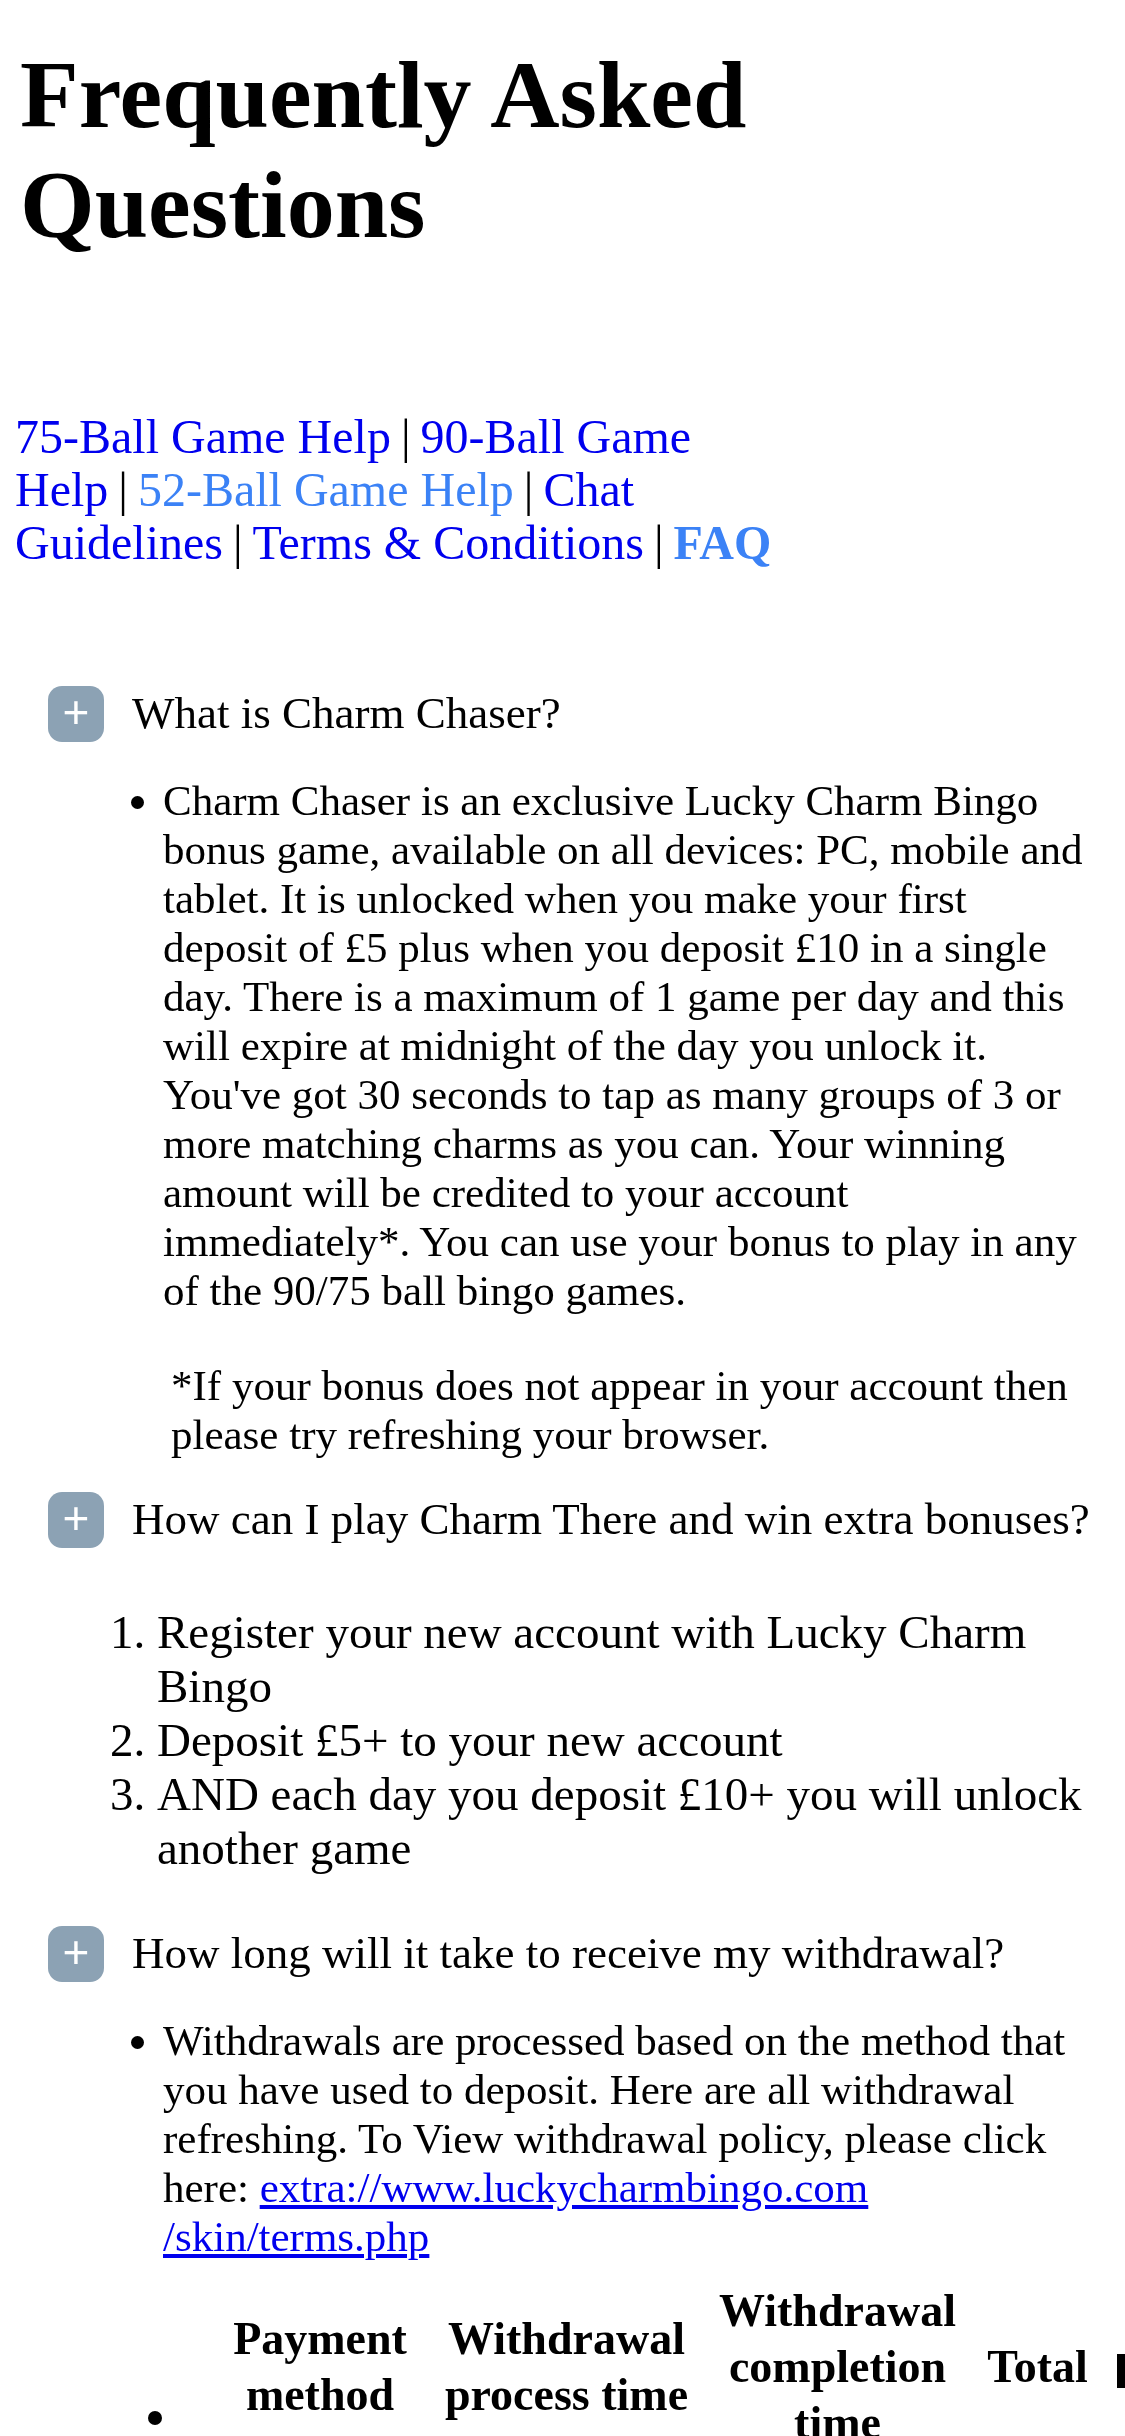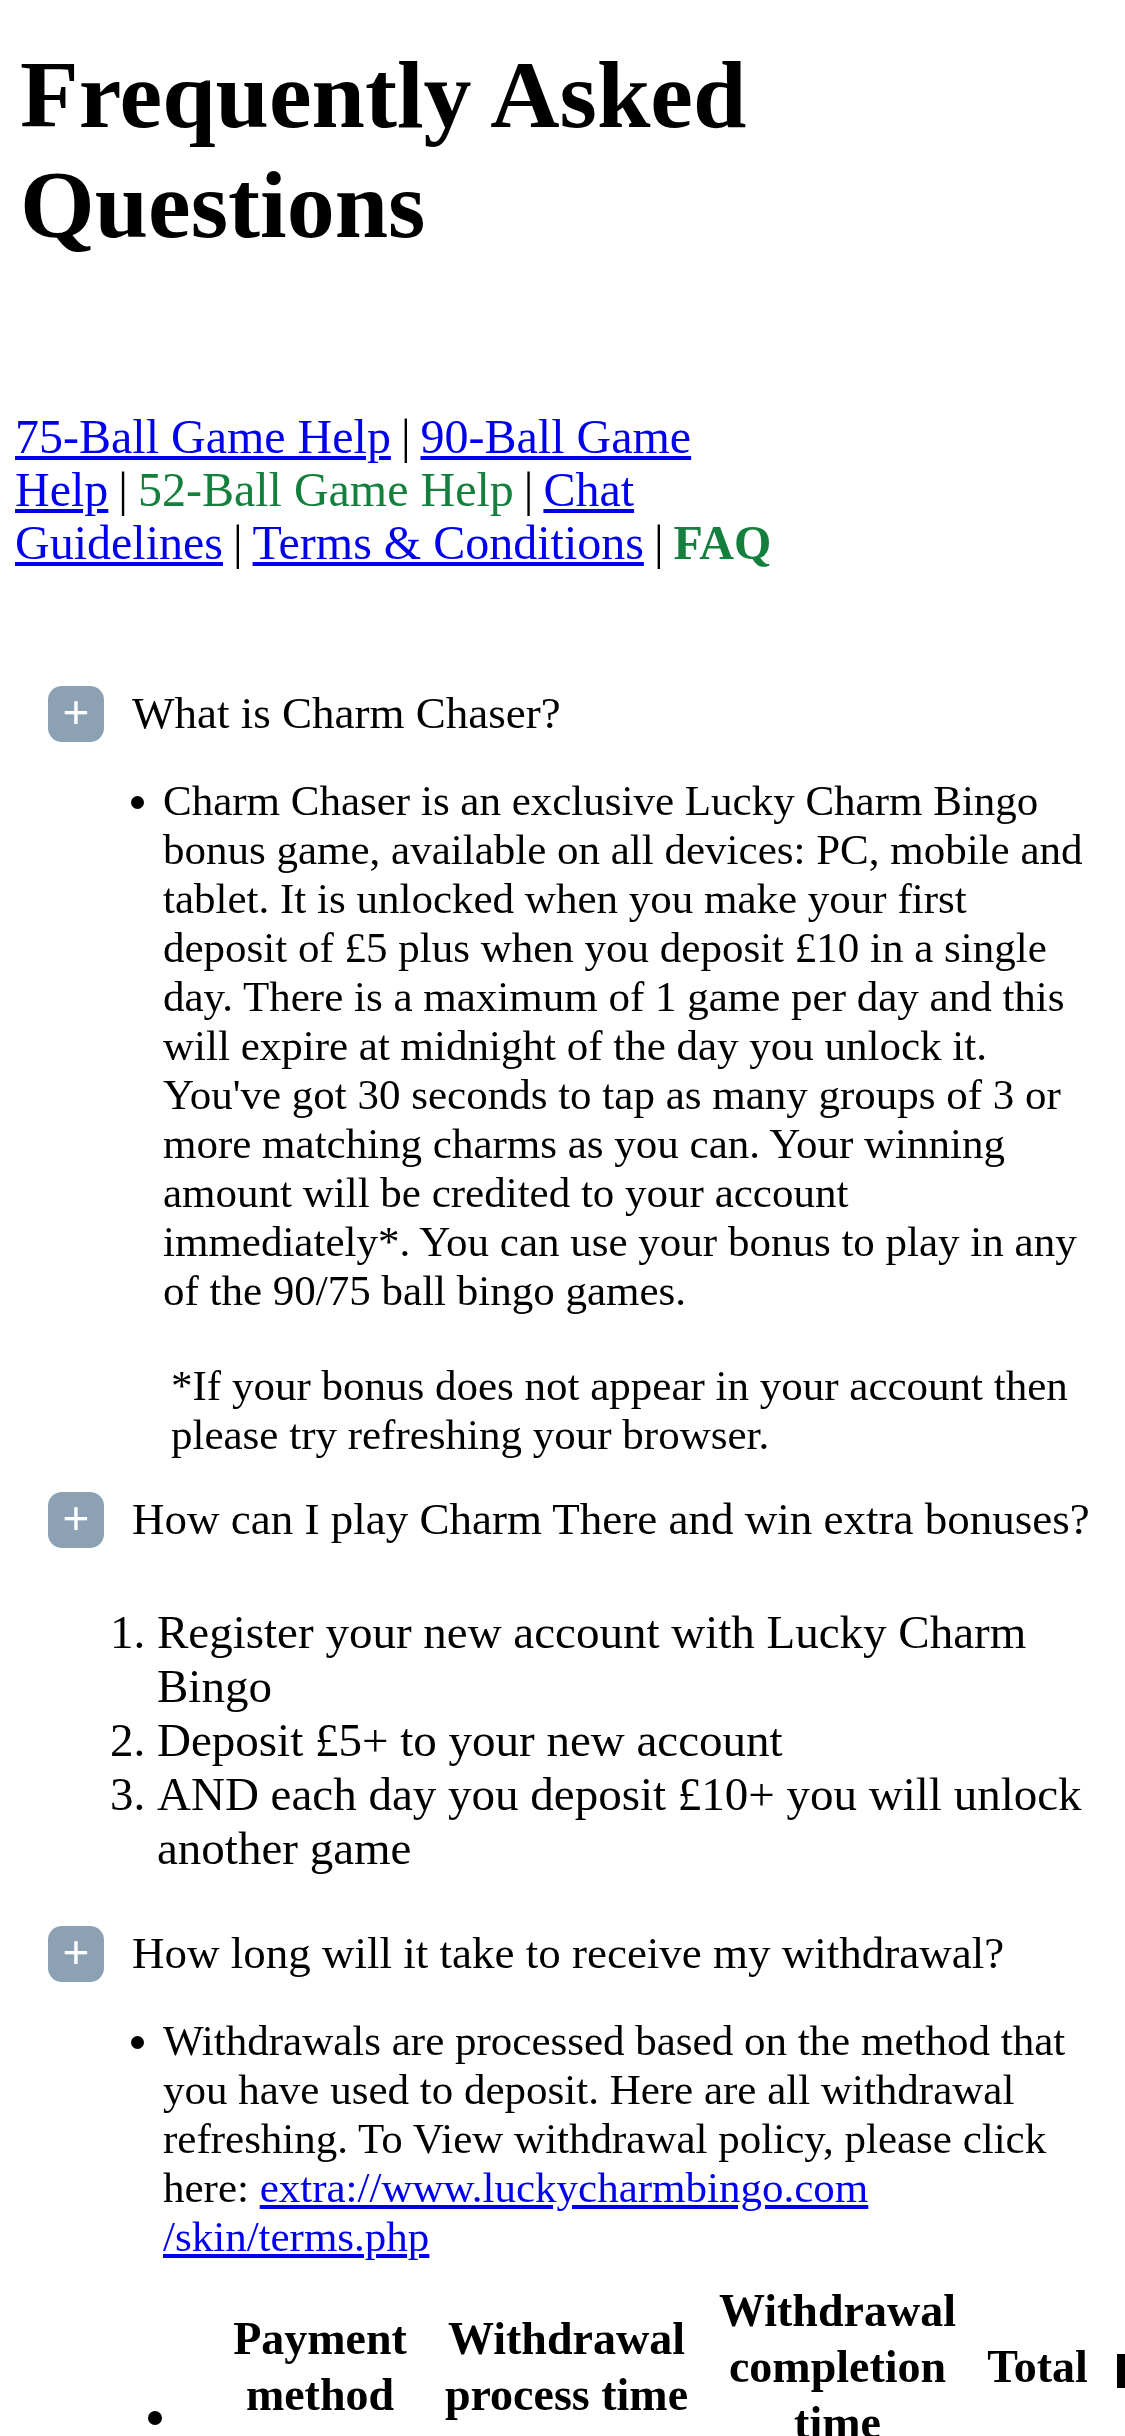--- a/index.html
+++ b/index.html
@@ -9,22 +9,22 @@
     -webkit-font-smoothing:antialiased;
   }
   h1.page-title{
     margin:40px 0 0 20px;max-width:1060px;
     font-size:96px;line-height:110px;font-weight:bold;color:#000;
   }
   .nav{
     margin:150px 0 0 15px;width:860px;
     font-size:48px;line-height:53px;
   }
-  .nav a{color:#0000EE;text-decoration:underline;cursor:pointer;}
-  .nav .plain{color:#15803d;text-decoration:none;}
+  .nav a{color:#0000EE;cursor:pointer;}
+  .nav .plain{color:#3b82f6;text-decoration:none;}
   .nav .current{font-weight:bold;}
   .nav .sep{margin:0 10px;color:#000;}
   .faq{margin-left:48px;}
   .faq-q{display:flex;align-items:center;gap:28px;}
   .q1{margin-top:117px;}
   .q2{margin-top:33px;}
   .q3{margin-top:51px;}
   .plus-btn{
     flex:0 0 auto;width:56px;height:56px;border:none;border-radius:14px;
     background:#8CA2B4;color:#ffffff;display:flex;align-items:center;justify-content:center;

